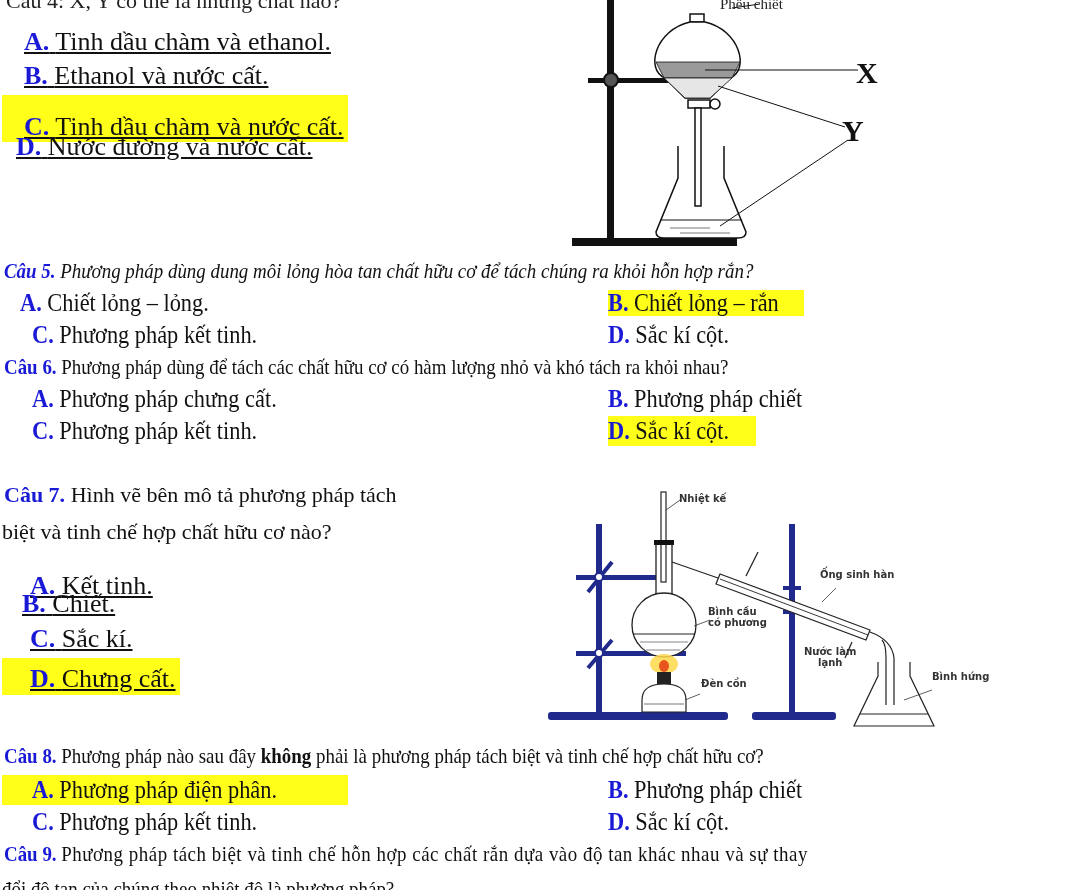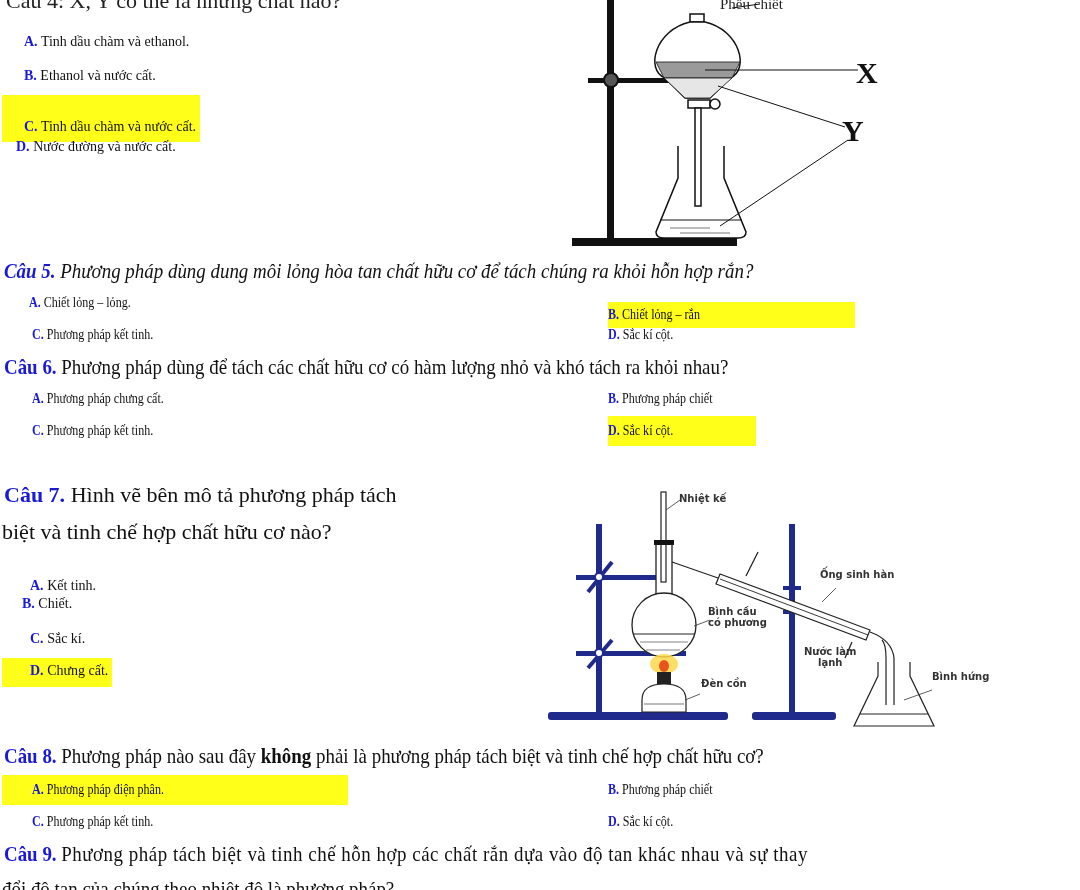--- a/index.html
+++ b/index.html
@@ -4,21 +4,21 @@
 <style>
   html, body { margin: 0; padding: 0; background: #ffffff; }
   body {
     width: 1080px; height: 890px; overflow: hidden; position: relative;
     font-family: "Liberation Serif", "DejaVu Serif", serif;
     color: #111111;
   }
   .abs { position: absolute; white-space: nowrap; }
   .q { font-size: 22px; line-height: 26px; }
   .q .num { color: #1a1ad6; font-weight: bold; }
-  .opt { font-size: 14px; line-height: 26px; }
+  .opt { font-size: 26px; line-height: 26px; text-decoration: underline; }
   .opt .letter { color: #1a1ad6; font-weight: bold; }
   .hl { background: #ffff1a; }
   .cond { transform-origin: left center; display: inline-block; }
   .diagram-label { font-family: "Liberation Serif", serif; }
   .sans-label { font-family: "DejaVu Sans", sans-serif; font-weight: bold; font-size: 10px; color: #333; }
   svg { position: absolute; overflow: visible; }
 </style>
 </head>
 <body>
 
@@ -76,24 +76,24 @@
 <div class="abs diagram-label" style="left:720px; top:-4px; font-size:15px; color:#222;">Phễu chiết</div>
 <div class="abs diagram-label" style="left:856px; top:56px; font-size:30px; font-weight:bold; color:#111;">X</div>
 <div class="abs diagram-label" style="left:842px; top:114px; font-size:30px; font-weight:bold; color:#111;">Y</div>
 
 <div class="abs q" style="left:4px; top:258px;font-style:italic;">
   <span class="cond" style="transform:scaleX(0.86);">
     <span class="num">Câu 5.</span>
     <span>Phương pháp dùng dung môi lỏng hòa tan chất hữu cơ để tách chúng ra khỏi hỗn hợp rắn?</span>
   </span>
 </div>
-<div class="abs opt" style="left:29px; top:290px;">
+<div class="abs opt" style="left:20px; top:290px;">
   <span class="cond" style="transform:scaleX(0.86);"><span class="letter">A.</span> <span>Chiết lỏng – lỏng.</span></span>
 </div>
-<div class="abs opt hl" style="left:608px; top:302px; width:247px;">
+<div class="abs opt hl" style="left:608px; top:290px; width:196px;">
   <span class="cond" style="transform:scaleX(0.86);"><span class="letter">B.</span> <span>Chiết lỏng – rắn</span></span>
 </div>
 <div class="abs opt" style="left:32px; top:322px;">
   <span class="cond" style="transform:scaleX(0.86);"><span class="letter">C.</span> <span>Phương pháp kết tinh.</span></span>
 </div>
 <div class="abs opt" style="left:608px; top:322px;">
   <span class="cond" style="transform:scaleX(0.86);"><span class="letter">D.</span> <span>Sắc kí cột.</span></span>
 </div>
 
 <div class="abs q" style="left:4px; top:354px;">
@@ -126,21 +126,21 @@
   <span>Kết tinh.</span>
 </div>
 <div class="abs opt" style="left:22px; top:591px;">
   <span class="letter">B.</span>
   <span>Chiết.</span>
 </div>
 <div class="abs opt" style="left:30px; top:626px;">
   <span class="letter">C.</span>
   <span>Sắc kí.</span>
 </div>
-<div class="abs opt hl" style="left:2px; top:658px; padding:0 4px 3px 28px;">
+<div class="abs opt hl" style="left:2px; top:658px; padding:8px 4px 3px 28px;">
   <span class="letter">D.</span>
   <span>Chưng cất.</span>
 </div>
 
 <svg style="left:540px; top:480px;" width="540" height="250" viewBox="0 0 540 250">
   <g fill="#1f2a8c">
 
     <rect x="56" y="44" width="6" height="192"></rect>
     <rect x="8" y="232" width="180" height="8" rx="3"></rect>
     <rect x="36" y="95" width="80" height="5"></rect>

